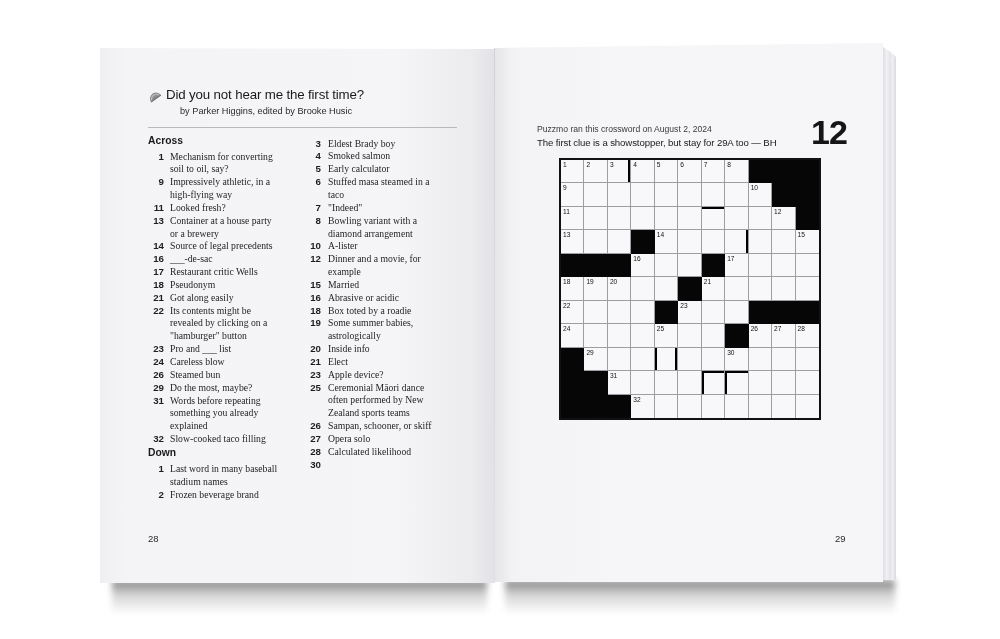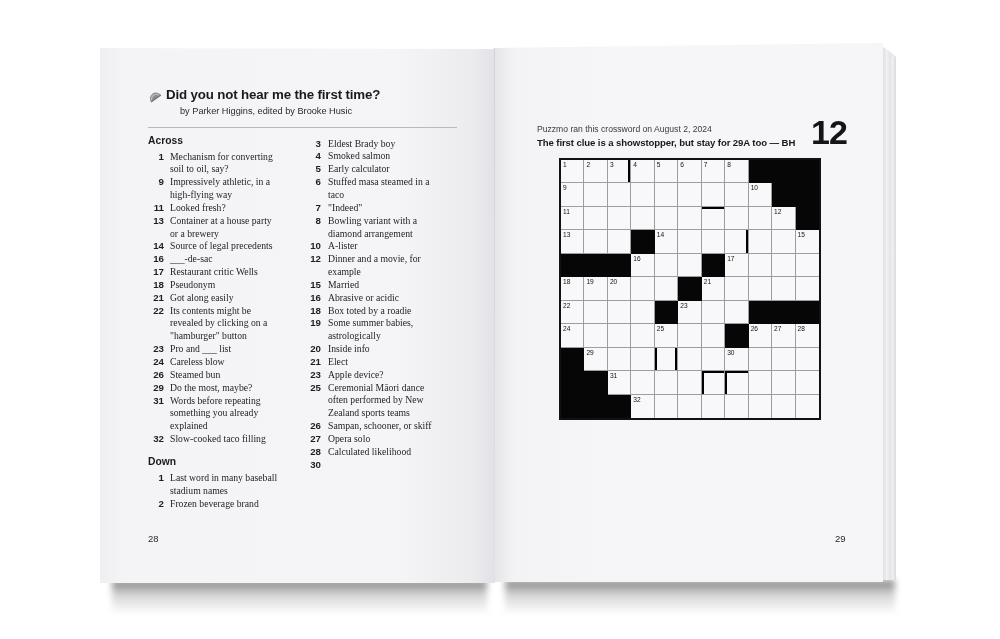--- a/index.html
+++ b/index.html
@@ -38,53 +38,53 @@
   }
   .spine-line {
     position:absolute; left:494px; top:48px; width:1px; height:534px;
     background:linear-gradient(to bottom, #d2d2d8, #e0e0e5);
   }
 
   
   .title-icon { position:absolute; left:147px; top:89px; width:15px; height:13px; }
   .title {
     position:absolute; left:166px; top:87px;
-    font-size:13.3px; font-weight:bold; letter-spacing:-0.15px; white-space:nowrap; color:#1a1a1c;
+    font-size:13.3px; font-weight:normal; letter-spacing:-0.15px; white-space:nowrap; color:#1a1a1c;
   }
   .byline {
     position:absolute; left:180px; top:106px;
     font-size:9.2px; white-space:nowrap; color:#2a2a2c;
   }
   .rule { position:absolute; left:148px; top:127px; width:309px; height:1px; background:#b9b9bd; }
 
   .col { position:absolute; }
   .col-1 { left:148px; top:133.5px; width:150px; }
   .col-2 { left:305px; top:137.6px; width:160px; }
   .section-head {
     font-weight:bold; font-size:10.3px; line-height:13px; margin-bottom:4px; color:#1a1a1c;
   }
-  .section-head.down { margin-top:9px; }
+  .section-head.down { }
   .clue { display:flex; font-size:9.7px; line-height:12.85px; color:#1e1e20; }
   .clue-num { flex:none; width:16px; text-align:right; font-weight:bold; margin-right:6px; }
   .col-2 .clue-num { margin-right:7px; }
   .clue-text { display:block;font-family:Liberation Serif, serif; }
   .clue-line { display:block; white-space:nowrap; }
 
   .page-num { position:absolute; top:533px; font-size:9.5px; color:#2a2a2c; }
   .page-num.left { left:148px; }
   .page-num.right { left:835px; }
 
   
   .ran-note {
     position:absolute; left:537px; top:124px;
     font-size:8.6px; white-space:nowrap; color:#3a3a3d;
   }
   .tagline {
     position:absolute; left:537px; top:137px;
-    font-size:9.6px; font-weight:bold; letter-spacing:-0.1px; white-space:nowrap; color:#1a1a1c;
+    font-size:9.6px; font-weight:normal; letter-spacing:-0.1px; white-space:nowrap; color:#1a1a1c;
   }
   .puzzle-number {
     position:absolute; left:811px; top:113px;
     font-size:34px; font-weight:bold; letter-spacing:-1px; line-height:38px; color:#151517;
   }
 
   .grid {
     position:absolute; left:559px; top:158px; width:262px; height:262px;
     box-sizing:border-box; border:2px solid #111;
     display:grid; grid-template-columns:repeat(11, 1fr); grid-template-rows:repeat(11, 1fr);

